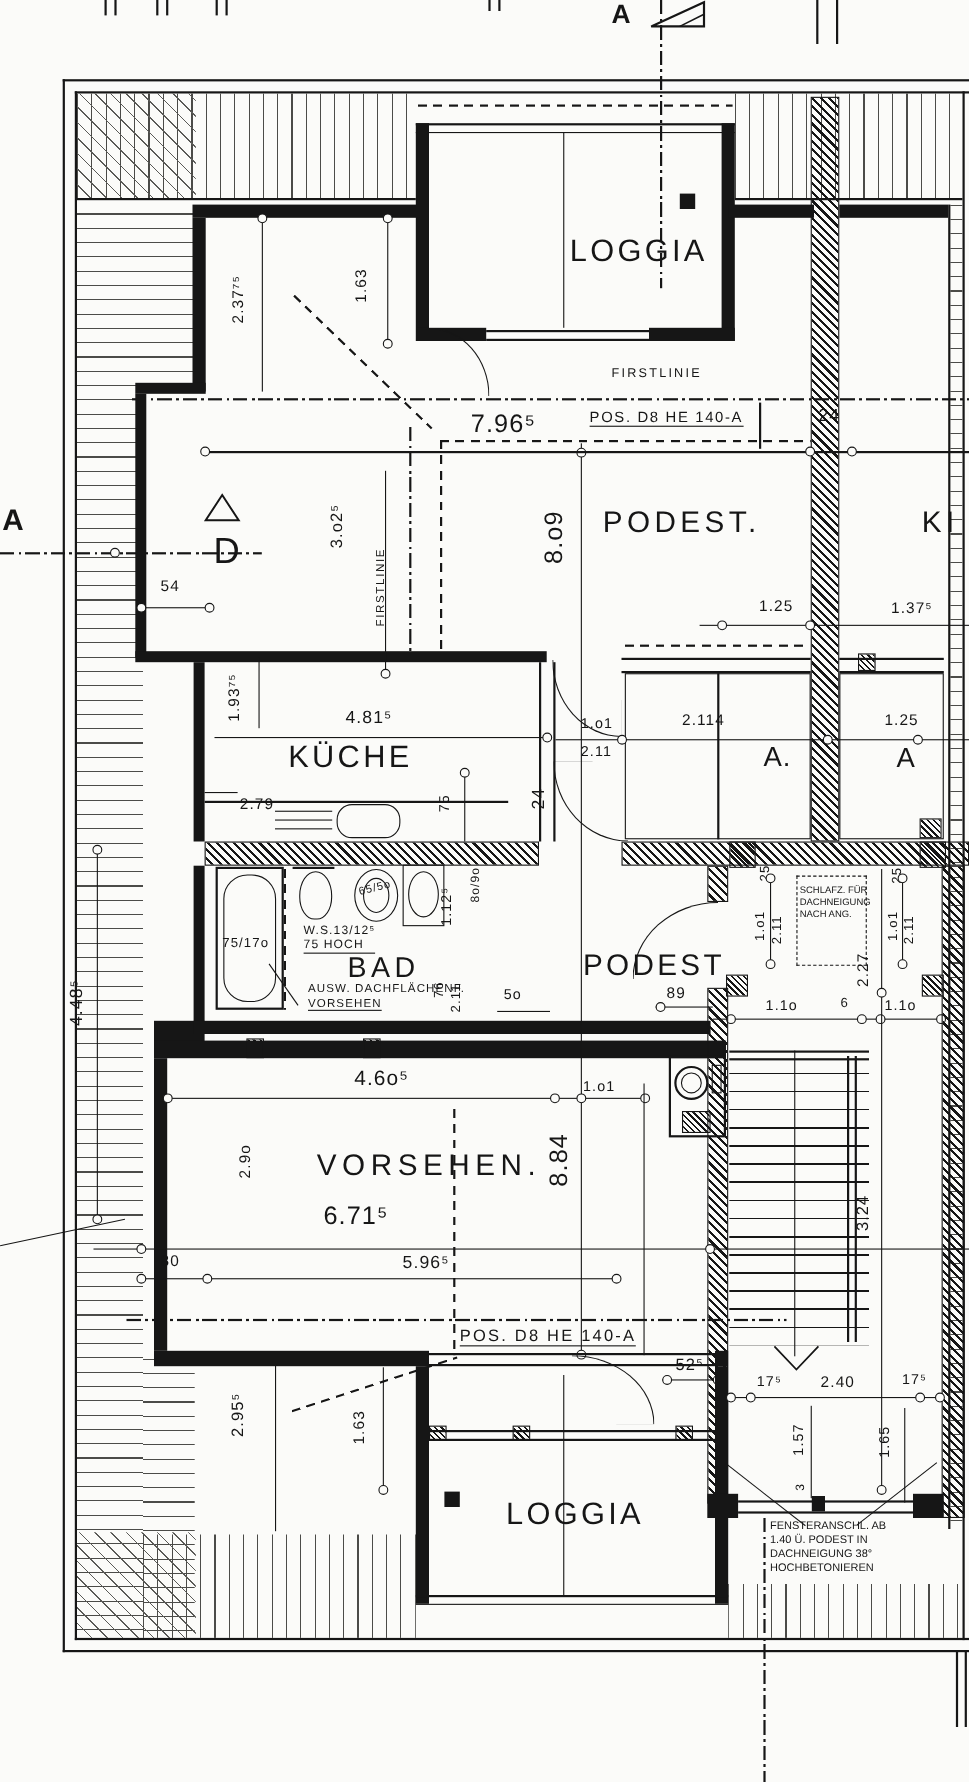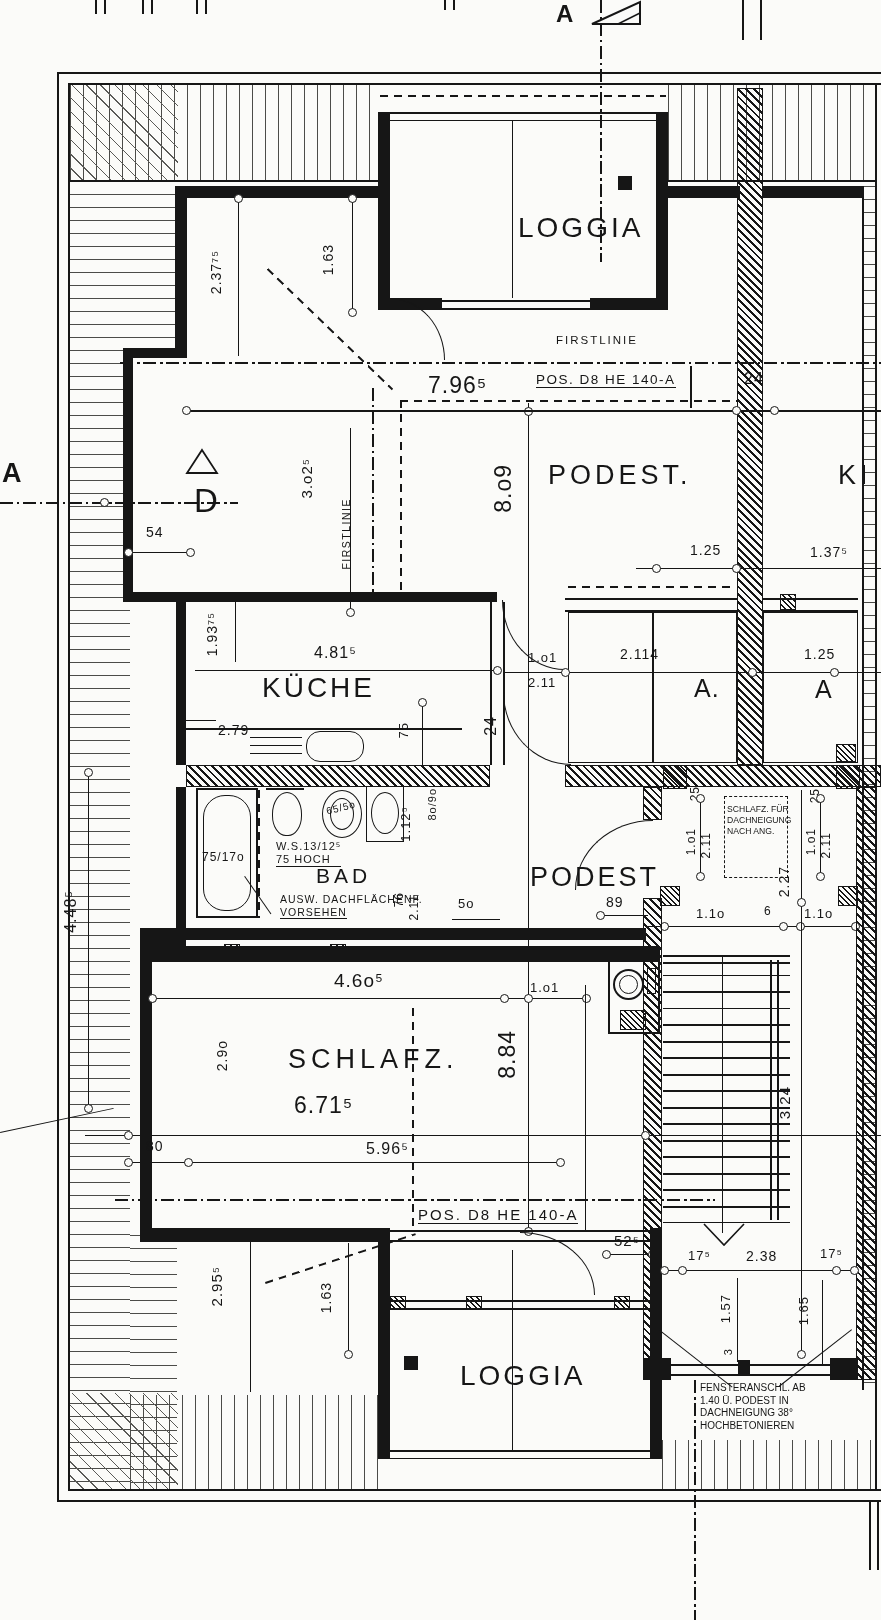--- a/index.html
+++ b/index.html
@@ -142,21 +142,21 @@
   <div class="t" style="left:202px;top:850px;font-size:12px">75/17o</div>
   <div class="ln" style="left:266px;top:788px;width:38px;height:2px"></div>
   <div class="box" style="left:272px;top:792px;width:30px;height:44px;border-radius:50% 50% 46% 46%;border-width:1.7px"></div>
   <div class="box" style="left:322px;top:790px;width:40px;height:48px;border-radius:50%;border-width:1.6px"></div>
   <div class="box" style="left:330px;top:798px;width:24px;height:32px;border-radius:50%;border-width:1.2px"></div>
   <div class="t" style="left:326px;top:802px;font-size:10px;transform:rotate(-14deg)">65/5o</div>
   <div class="box" style="left:366px;top:786px;width:38px;height:56px;border-width:1.7px"></div>
   <div class="box" style="left:371px;top:792px;width:28px;height:42px;border-radius:50%;border-width:1.2px"></div>
   <div class="vt" style="left:426px;top:788px;font-size:11px">8o/9o</div>
   <div class="vt" style="left:398px;top:806px;font-size:13px">1.12⁵</div>
-  <div class="t" style="left:316px;top:864px;font-size:21px;letter-spacing:4px">BAD</div>
+  <div class="t" style="left:316px;top:864px;font-size:26px;letter-spacing:4px">BAD</div>
   <div class="t u" style="left:276px;top:840px;font-size:11px;line-height:13px">
     <span>W.S.13/12⁵</span><br>
     <span>75 HOCH</span>
   </div>
   <div class="t" style="left:280px;top:893px;font-size:10.5px;line-height:12.5px">
     <span>AUSW. DACHFLÄCHENF.</span><br>
     <span class="u">VORSEHEN</span>
   </div>
   <div class="ln" style="left:245px;top:876px;width:46px;height:1.4px;transform:rotate(55deg);transform-origin:0 0"></div>
 
@@ -223,24 +223,24 @@
 
   <div class="box" style="left:608px;top:960px;width:52px;height:74px;border-width:2px"></div>
   <div class="box" style="left:613px;top:969px;width:31px;height:31px;border-radius:50%;border-width:2px"></div>
   <div class="box" style="left:619px;top:975px;width:19px;height:19px;border-radius:50%;border-width:1.2px"></div>
   <div class="box" style="left:647px;top:968px;width:9px;height:26px;border-width:1.4px"></div>
   <div class="hds" style="left:620px;top:1010px;width:26px;height:20px"></div>
 
   <div class="ln" style="left:140px;top:962px;width:12px;height:266px"></div>
   <div class="ln" style="left:140px;top:1228px;width:250px;height:14px"></div>
   <div class="ln" style="left:650px;top:1228px;width:12px;height:14px"></div>
-  <div class="t" style="left:288px;top:1044px;font-size:27px;letter-spacing:5px">SCHLAFZ.</div>
+  <div class="t" style="left:288px;top:1044px;font-size:27px;letter-spacing:5px">VORSEHEN.</div>
   <div class="vt" style="left:214px;top:1040px;font-size:14px">2.9o</div>
   <div class="vt" style="left:494px;top:1030px;font-size:23px">8.84</div>
-  <div class="t" style="left:334px;top:970px;font-size:19px">4.6o⁵</div>
+  <div class="t" style="left:322px;top:970px;font-size:19px">4.6o⁵</div>
   <div class="t" style="left:530px;top:980px;font-size:13px">1.o1</div>
   <div class="ln" style="left:152px;top:998px;width:436px;height:1.4px"></div>
   <div class="tick" style="left:148px;top:994px"></div>
   <div class="tick" style="left:500px;top:994px"></div>
   <div class="tick" style="left:582px;top:994px"></div>
   <div class="t" style="left:294px;top:1092px;font-size:23px">6.71⁵</div>
   <div class="dav" style="left:412px;top:1008px;height:224px"></div>
   <div class="ln" style="left:585px;top:985px;width:1.2px;height:247px"></div>
 
   <div class="ln" style="left:528px;top:403px;width:1.4px;height:830px"></div>
@@ -286,21 +286,21 @@
   <div class="hds" style="left:390px;top:1296px;width:16px;height:14px"></div>
   <div class="hds" style="left:466px;top:1296px;width:16px;height:14px"></div>
   <div class="hds" style="left:614px;top:1296px;width:16px;height:14px"></div>
   <div class="ln" style="left:512px;top:1250px;width:1px;height:200px"></div>
   <div class="ln" style="left:404px;top:1356px;width:14px;height:14px"></div>
   <div class="t" style="left:460px;top:1360px;font-size:28px;letter-spacing:3px">LOGGIA</div>
   <div class="ln" style="left:378px;top:1450px;width:284px;height:2px"></div>
   <div class="ln" style="left:378px;top:1458px;width:284px;height:1px"></div>
 
   <div class="t" style="left:688px;top:1248px;font-size:13px">17⁵</div>
-  <div class="t" style="left:746px;top:1248px;font-size:14px">2.38</div>
+  <div class="t" style="left:746px;top:1248px;font-size:14px">2.40</div>
   <div class="t" style="left:820px;top:1246px;font-size:13px">17⁵</div>
   <div class="ln" style="left:662px;top:1270px;width:196px;height:1.4px"></div>
   <div class="tick" style="left:660px;top:1266px"></div>
   <div class="tick" style="left:678px;top:1266px"></div>
   <div class="tick" style="left:832px;top:1266px"></div>
   <div class="tick" style="left:850px;top:1266px"></div>
   <div class="vt" style="left:718px;top:1294px;font-size:13px">1.57</div>
   <div class="ln" style="left:737px;top:1278px;width:1.2px;height:84px"></div>
   <div class="vt" style="left:796px;top:1296px;font-size:13px">1.65</div>
   <div class="ln" style="left:822px;top:1280px;width:1.2px;height:86px"></div>

